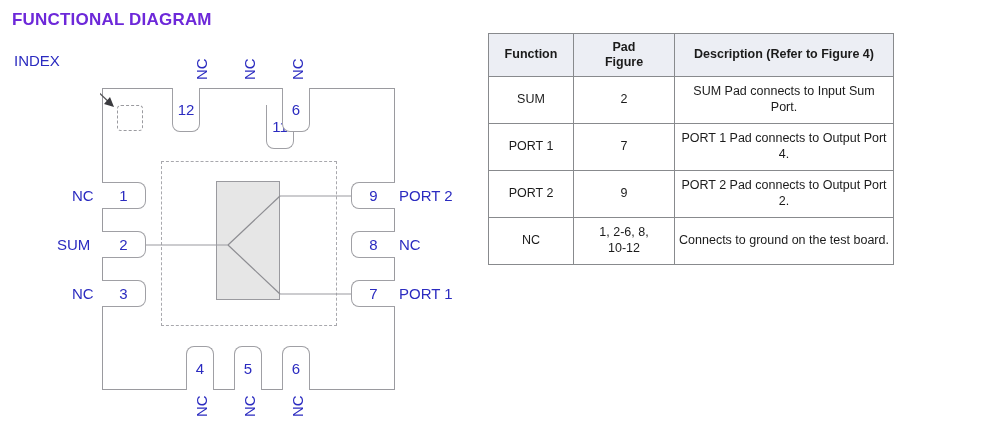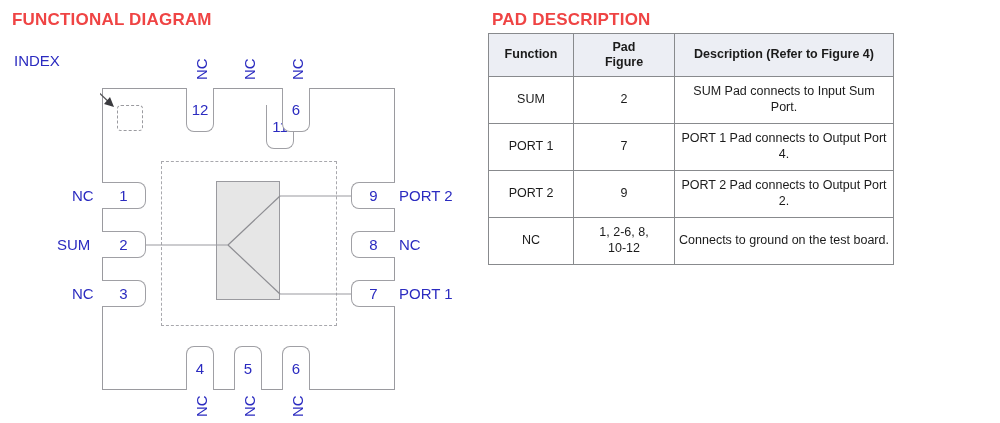--- a/index.html
+++ b/index.html
@@ -11,21 +11,21 @@
     overflow:hidden;
   }
   .panel{position:absolute;top:0;height:423px;}
   #left-panel{left:0;width:480px;}
   #right-panel{left:480px;width:520px;}
 
   .section-title{
     position:absolute;
     font-size:17px;
     font-weight:bold;
-    color:#ef4444;
+    color:#6d28d9;
     letter-spacing:0.2px;
     white-space:nowrap;
     text-align:center;
   }
   #functional-title{left:12px;top:10px;}
   #pad-title{left:12px;top:10px;}
 
   
   #diagram{position:absolute;left:0;top:0;width:480px;height:423px;}
 
@@ -180,21 +180,21 @@
       <polyline points="128,160 180,111 180,111" fill="none" stroke="#8d8d92" stroke-width="1.2"></polyline>
       <polyline points="128,160 180,209 180,209" fill="none" stroke="#8d8d92" stroke-width="1.2"></polyline>
 
       <line x1="180" y1="111" x2="268" y2="111" stroke="#9a9a9f" stroke-width="1.2"></line>
 
       <line x1="180" y1="209" x2="268" y2="209" stroke="#9a9a9f" stroke-width="1.2"></line>
     </svg>
 
     <div class="index-label">INDEX</div>
 
-    <div class="pad pad-top" style="left:186px;top:88px;">
+    <div class="pad pad-top" style="left:172px;top:88px;">
       <span>12</span>
     </div>
     <div class="sig-vert" style="left:193px;top:80px;">NC</div>
 
     <div class="pad pad-top" style="left:234px;top:105px;margin-left:32px;">
       <span>11</span>
     </div>
     <div class="sig-vert" style="left:241px;top:80px;">NC</div>
 
     <div class="pad pad-top" style="left:282px;top:88px;">
@@ -245,21 +245,20 @@
     <div class="pad pad-bottom" style="left:282px;top:346px;">
       <span>6</span>
     </div>
     <div class="sig-vert" style="left:289px;top:417px;">NC</div>
 
   </div>
 </div>
 
 <div class="panel" id="right-panel">
 
-  <div class="section-title" id="pad-title">PAD DESCRIPTION</div>
 
   <table id="pad-table">
     <thead>
       <tr>
         <th class="col-func nowrapline">Function</th>
         <th class="col-pad nowrapline">Pad
 Figure</th>
         <th class="col-desc nowrapline">Description (Refer to Figure 4)</th>
       </tr>
     </thead>

